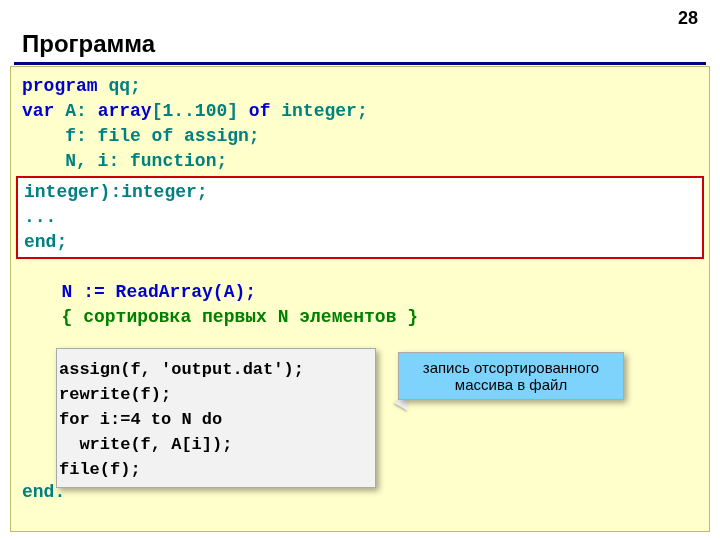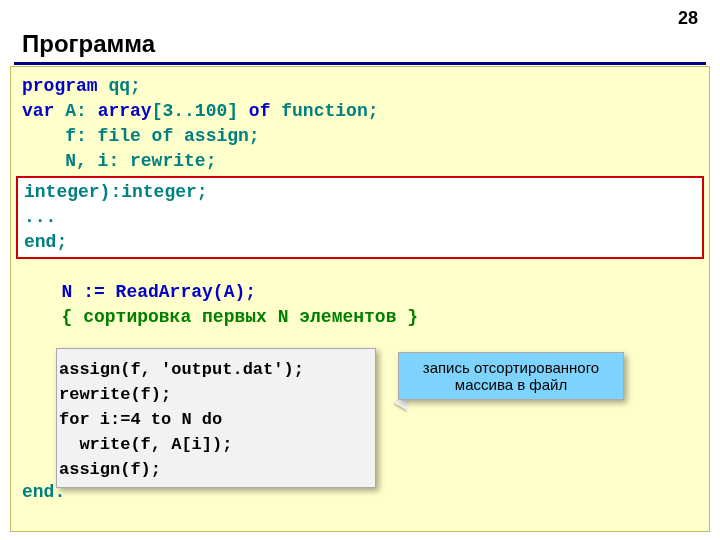--- a/index.html
+++ b/index.html
@@ -121,39 +121,39 @@
 </head>
 <body>
 
 <div class="page-num">28</div>
 <div class="title">Программа</div>
 <div class="hr"></div>
 
 <div class="code-bg"></div>
 
 <div class="block1 code"><span class="blue">program</span><span class="teal"> qq;</span>
-<span class="blue">var</span><span class="teal"> A: </span><span class="blue">array</span><span class="teal">[3..100] </span><span class="blue">of</span><span class="teal"> function;</span>
+<span class="blue">var</span><span class="teal"> A: </span><span class="blue">array</span><span class="teal">[1..100] </span><span class="blue">of</span><span class="teal"> integer;</span>
 <span class="teal">    f: file of assign;</span>
-<span class="teal">    N, i: rewrite;</span></div>
+<span class="teal">    N, i: function;</span></div>
 
 <div class="funcbox">
 <div class="code teal">integer):integer;</div>
 <div class="code teal">...</div>
 <div class="code teal">end;</div>
 </div>
 
 <div class="block2 code"><span class="blue">  N := ReadArray(A);</span>
 <span class="green">  { сортировка первых N элементов }</span></div>
 
 <div class="graybox">
 <div class="code black">assign(f, 'output.dat');</div>
 <div class="code black">rewrite(f);</div>
 <div class="code black">for i:=4 to N do</div>
 <div class="code black">  write(f, A[i]);</div>
-<div class="code black">assign(f);</div>
+<div class="code black">file(f);</div>
 </div>
 
 <div class="end code teal">end.</div>
 
 <div class="callout-tail"></div>
 <div class="callout">
   <div>запись отсортированного</div>
   <div>массива в файл</div>
 </div>
 

